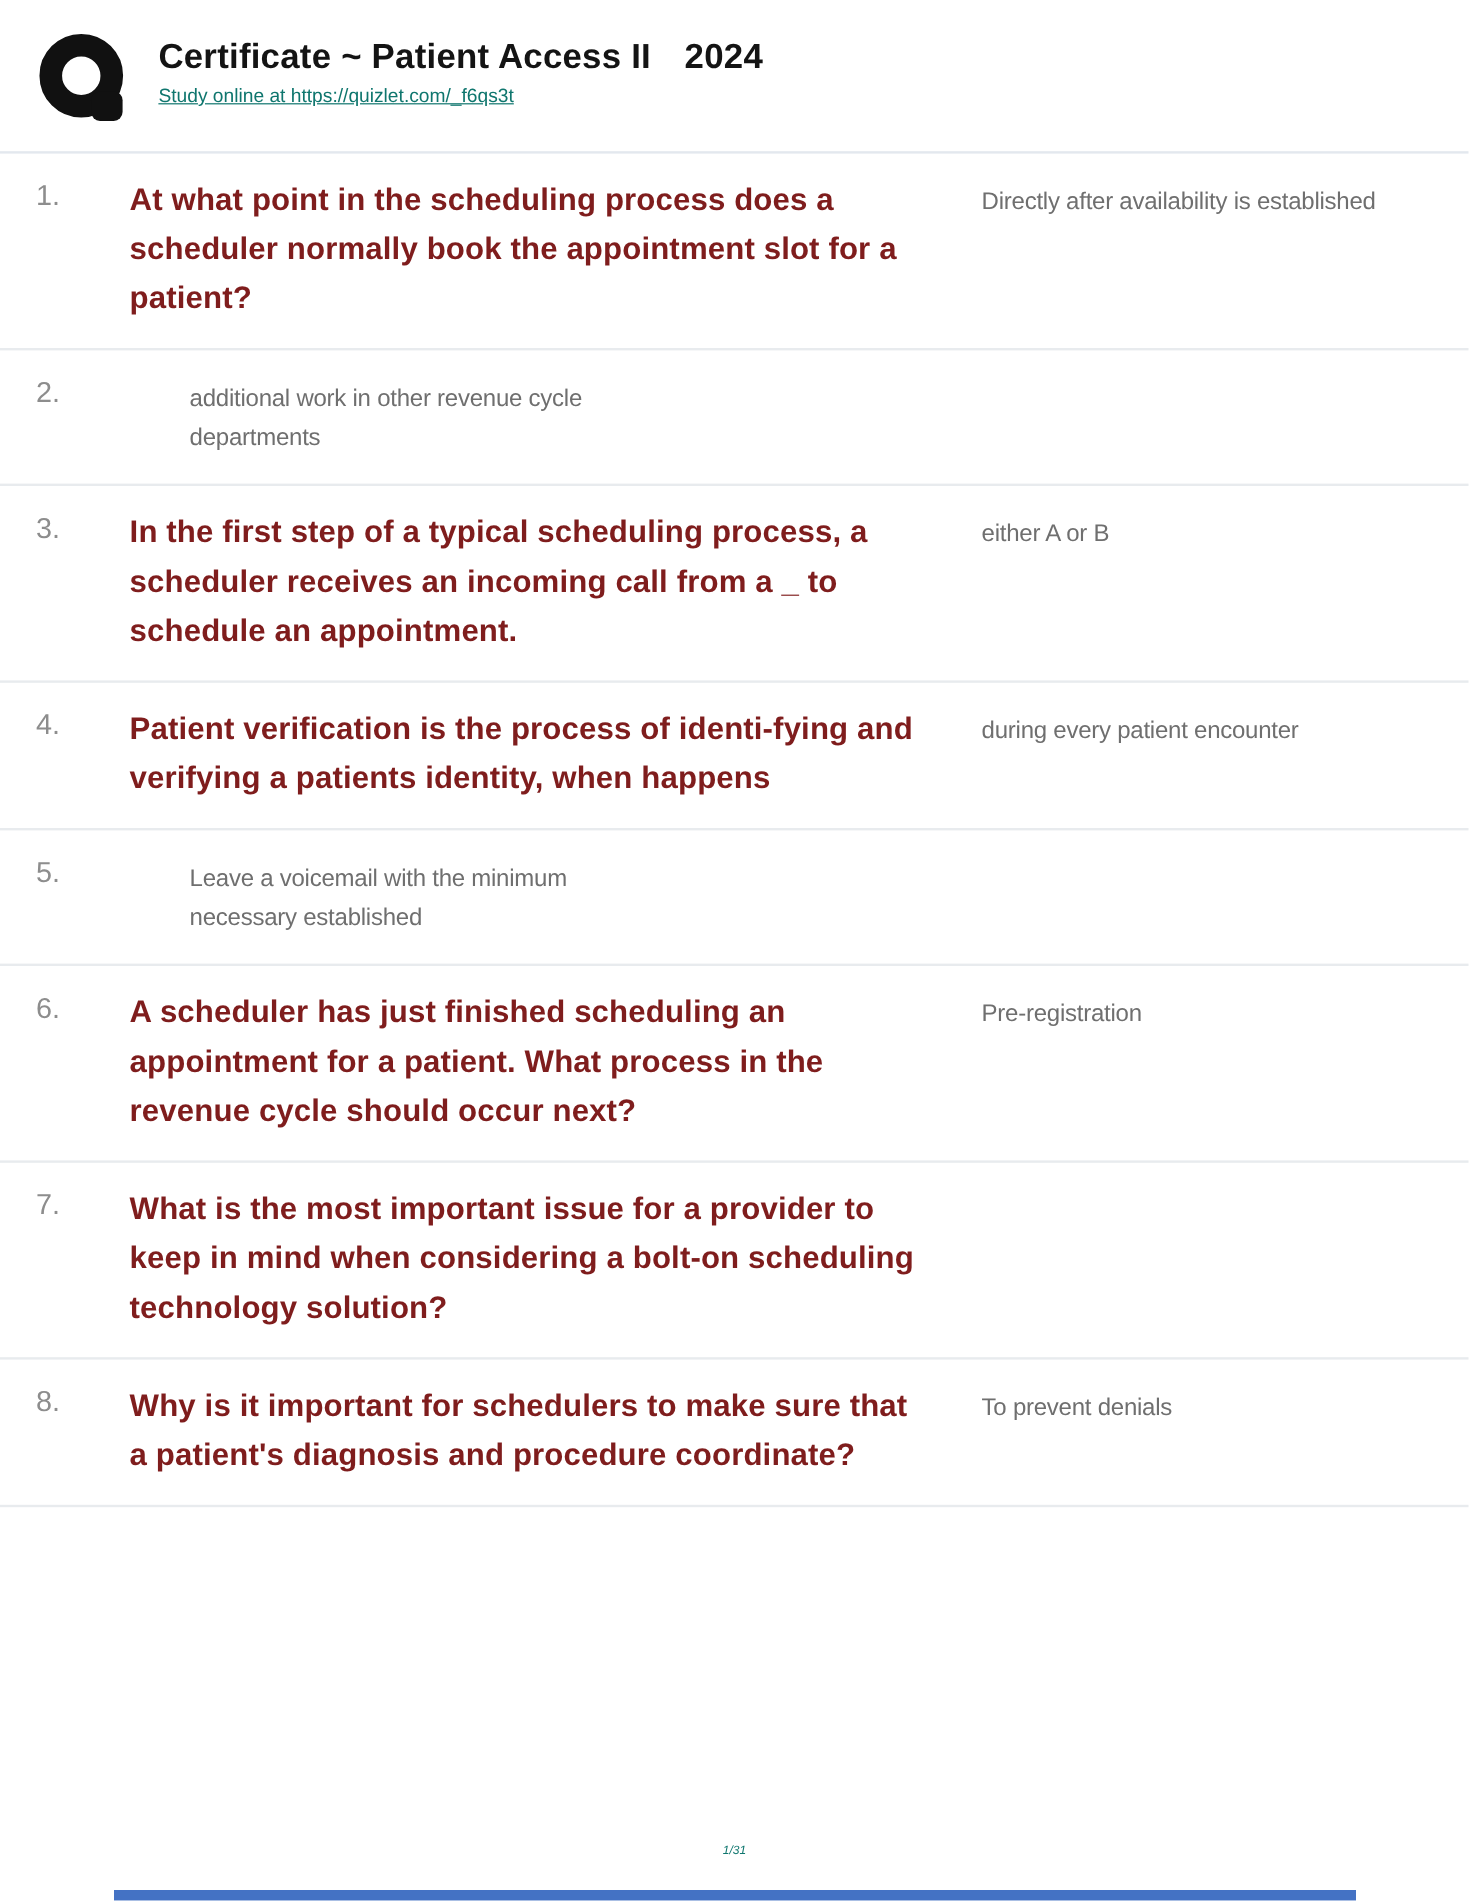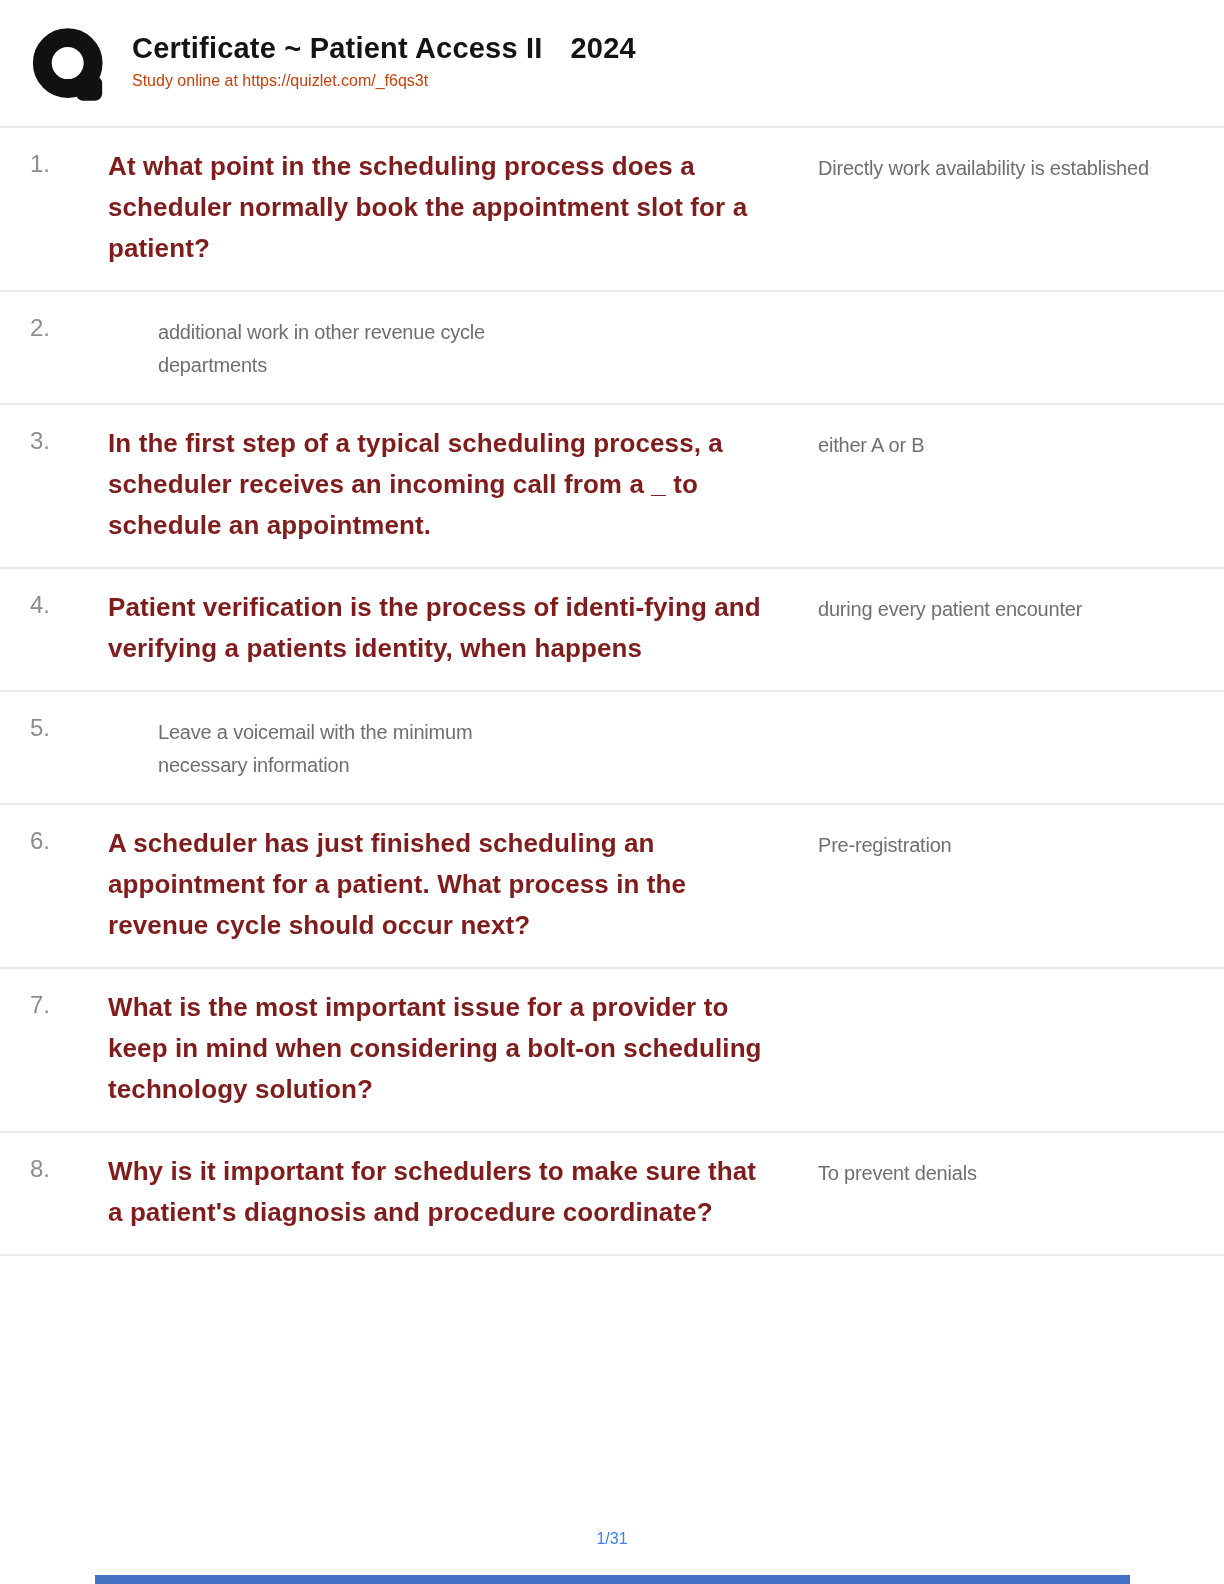--- a/index.html
+++ b/index.html
@@ -5,30 +5,30 @@
   html,body{margin:0;padding:0;background:#ffffff;}
   body{font-family:"Liberation Sans",sans-serif;-webkit-font-smoothing:antialiased;}
   .page{position:relative;width:1224px;height:1584px;background:#ffffff;overflow:hidden;}
 
   
   .header{display:flex;align-items:flex-start;padding:26px 55px 16px 30px;border-bottom:2px solid #e3e8ee;}
   .logo{width:82px;height:84px;flex:none;}
   .titles{margin-left:20px;padding-top:6px;}
   .title-line{font-size:29px;font-weight:600;color:#141414;letter-spacing:.2px;}
   .title-year{margin-left:28px;}
-  .subtitle{font-size:16px;color:#c2410c;margin-top:7px;font-weight:400;}
+  .subtitle{font-size:16px;color:#0f766e;margin-top:7px;font-weight:400;text-decoration:underline;}
 
   
   .row{display:flex;align-items:flex-start;padding:18px 26px 21px 30px;border-bottom:2px solid #e8ebee;}
   .num{width:78px;flex:none;font-size:24px;color:#8d8d8d;padding-top:4px;}
   .q{width:660px;flex:none;font-size:26px;line-height:41px;color:#7f1d1d;font-weight:600;letter-spacing:.1px;}
   .a{flex:1;margin-left:50px;max-width:390px;font-size:20px;line-height:33px;color:#6f6f6f;font-weight:400;letter-spacing:-.2px;padding-top:6px;}
 
   
-  .page-num{position:absolute;bottom:36px;left:0;right:0;text-align:center;font-size:16px;color:#3b82f6;}
+  .page-num{position:absolute;bottom:36px;left:0;right:0;text-align:center;font-size:10px;color:#0f766e;font-style:italic;}
   .footer-bar{position:absolute;bottom:0;left:95px;width:1035px;height:9px;background:#4472c4;}
 </style>
 </head>
 <body>
 
 <div class="page">
 
   <div class="header">
     <div class="logo">
       <svg viewBox="0 0 100 100" width="82" height="84" aria-hidden="true">
@@ -42,21 +42,21 @@
       </div>
       <div class="subtitle">Study online at https://quizlet.com/_f6qs3t</div>
     </div>
   </div>
 
   <div class="qa-list">
 
     <div class="row">
       <div class="num">1.</div>
       <div class="q">At what point in the scheduling process does a scheduler normally book the appointment slot for a patient?</div>
-      <div class="a">Directly work availability is established</div>
+      <div class="a">Directly after availability is established</div>
     </div>
 
     <div class="row">
       <div class="num">2.</div>
       <div class="a">additional work in other revenue cycle departments</div>
     </div>
 
     <div class="row">
       <div class="num">3.</div>
       <div class="q">In the first step of a typical scheduling process, a scheduler receives an incoming call from a _ to schedule an appointment.</div>
@@ -64,21 +64,21 @@
     </div>
 
     <div class="row">
       <div class="num">4.</div>
       <div class="q">Patient verification is the process of identi-fying and verifying a patients identity, when happens</div>
       <div class="a">during every patient encounter</div>
     </div>
 
     <div class="row">
       <div class="num">5.</div>
-      <div class="a">Leave a voicemail with the minimum necessary information</div>
+      <div class="a">Leave a voicemail with the minimum necessary established</div>
     </div>
 
     <div class="row">
       <div class="num">6.</div>
       <div class="q">A scheduler has just finished scheduling an appointment for a patient. What process in the revenue cycle should occur next?</div>
       <div class="a">Pre-registration</div>
     </div>
 
     <div class="row">
       <div class="num">7.</div>

